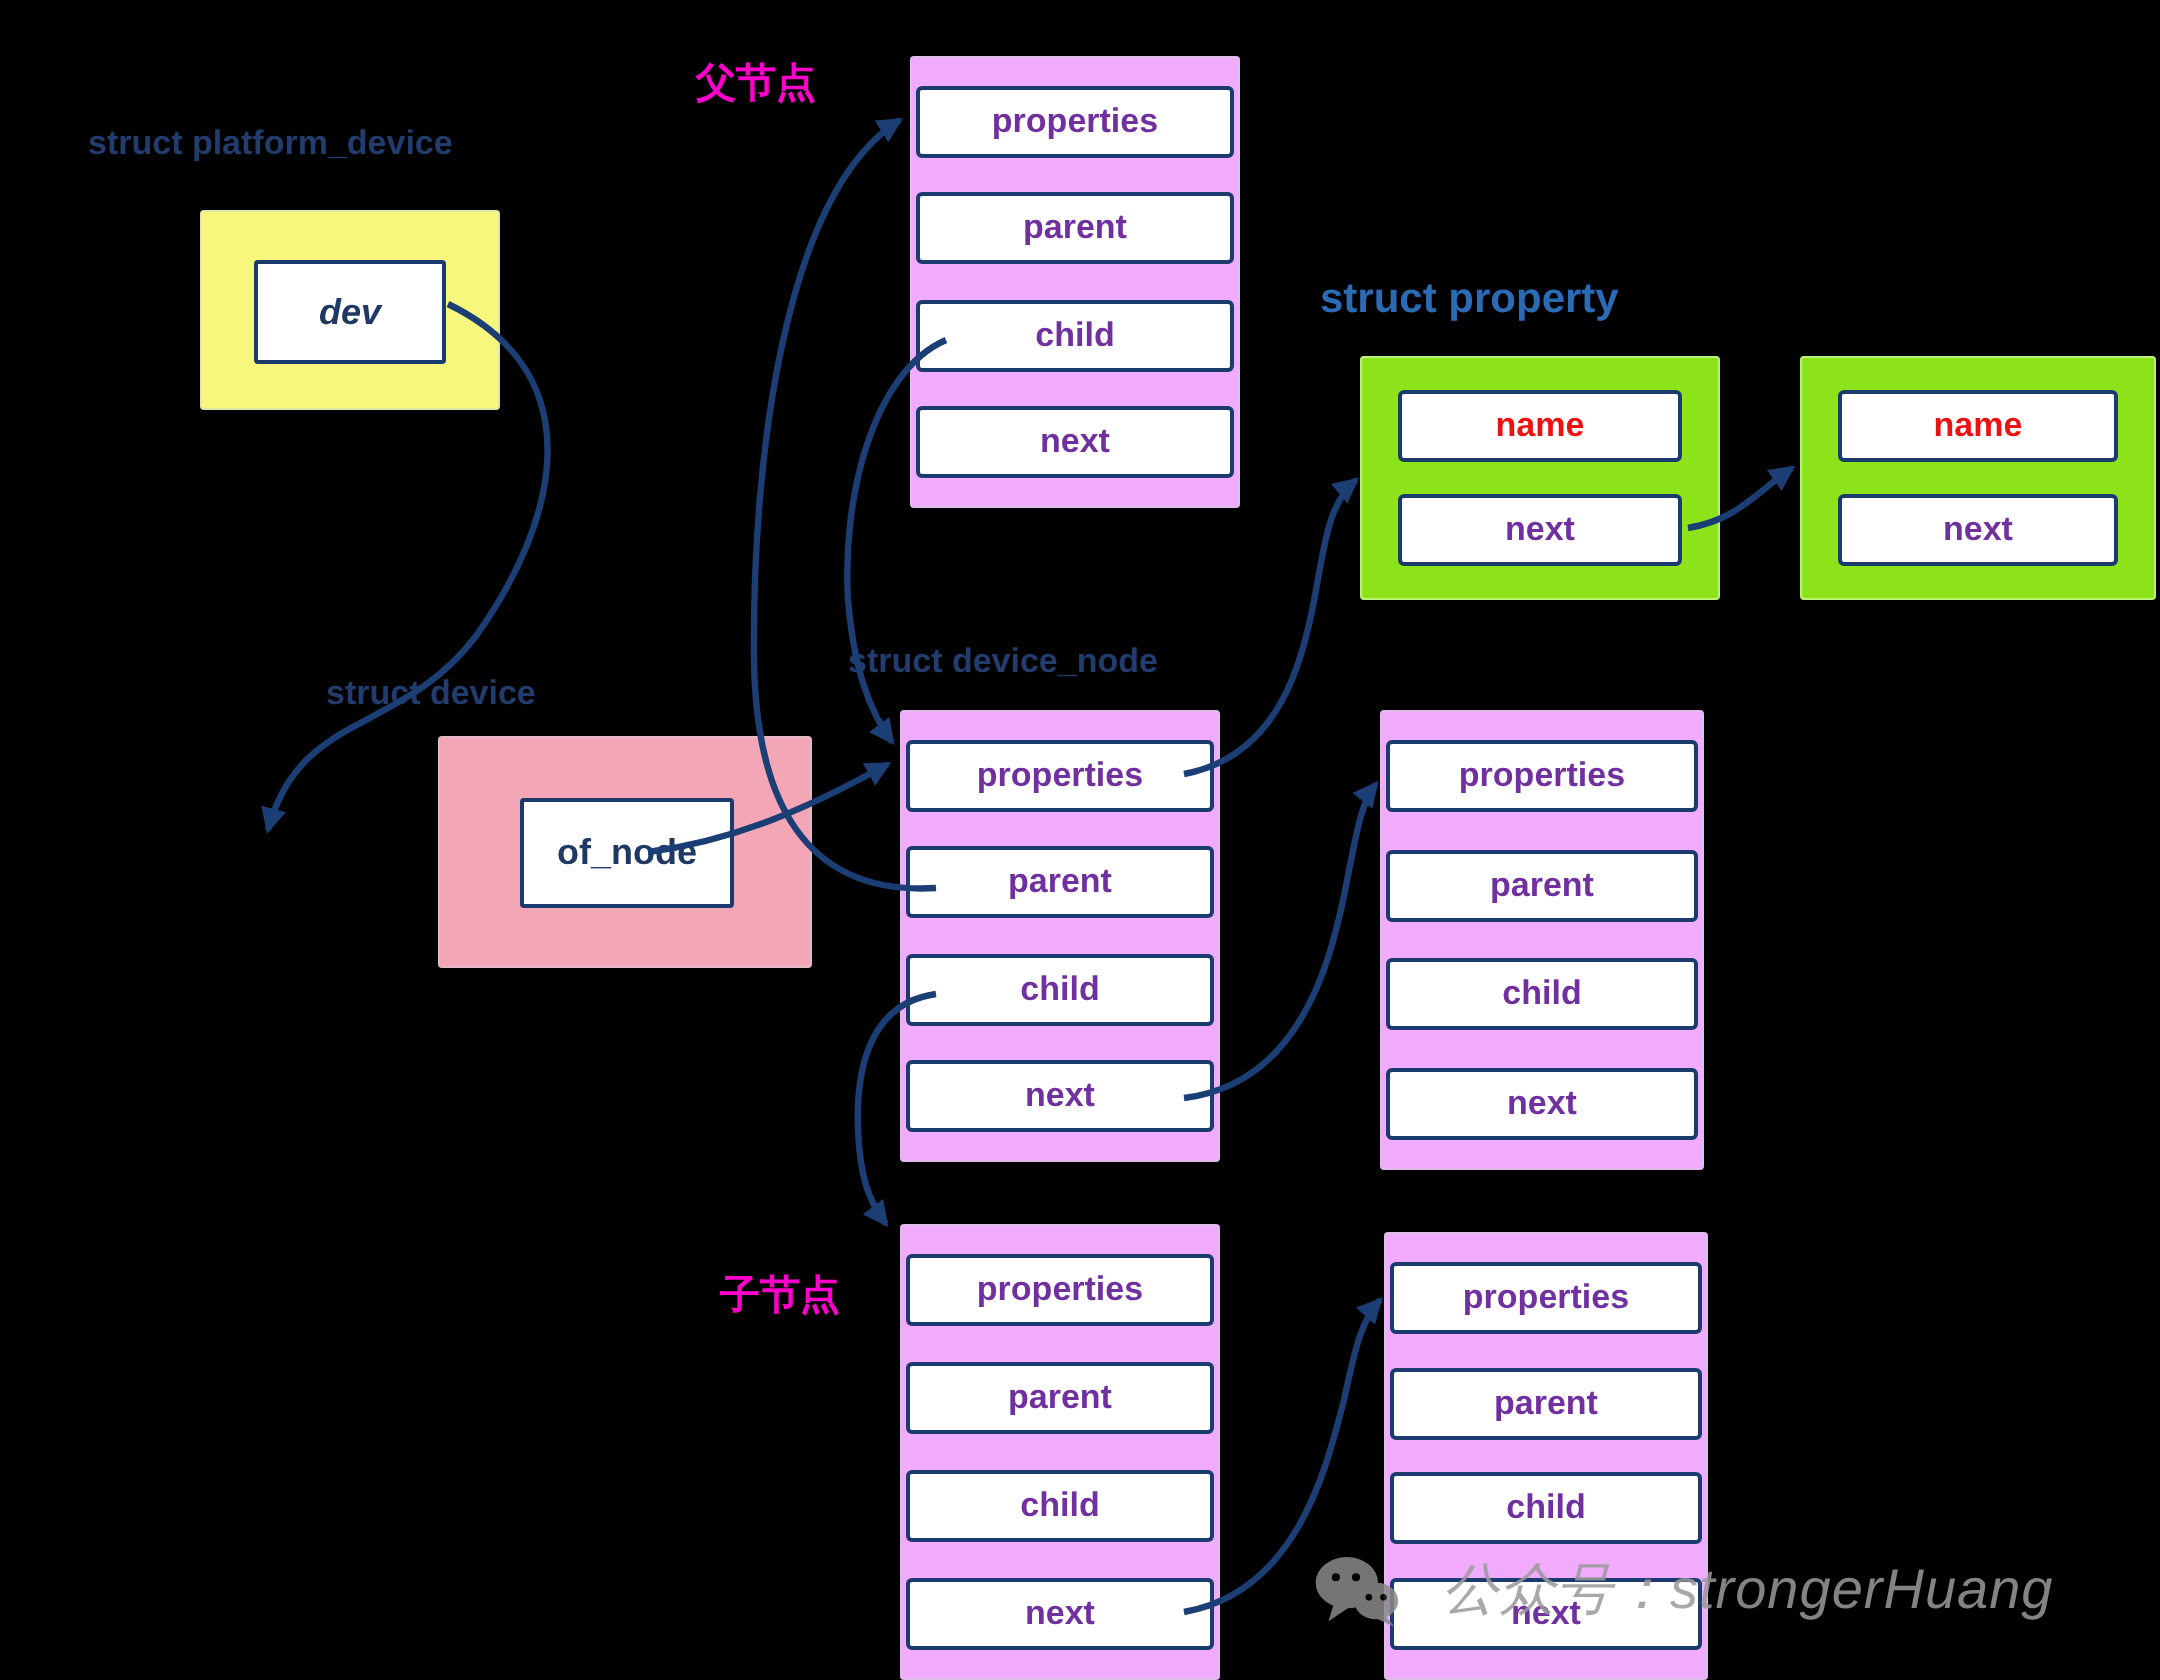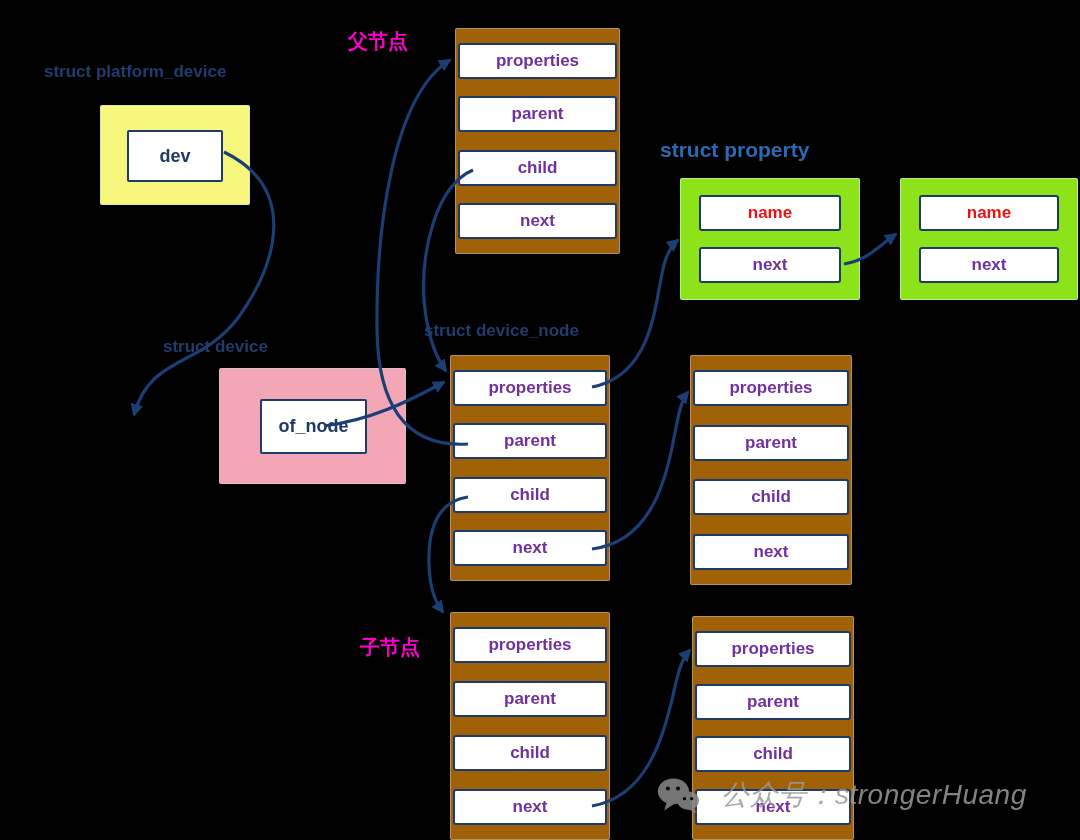--- a/index.html
+++ b/index.html
@@ -16,21 +16,21 @@
   .bigbox { position:absolute; border:1px solid rgba(200,210,215,.45); border-radius:2px; }
   .bigbox.yellow { background:#f6f77c; }
   .bigbox.pink { background:#f3a6b6;margin-left:44px; }
   .inner {
     position:absolute; background:#fff; border:2px solid #1b3a6e; border-radius:2px;
     display:flex; align-items:center; justify-content:center;
     font-weight:bold; font-size:18px; color:#203864;
   }
 
   .nodebox {
-    position:absolute; background:#a16207; border:1px solid rgba(200,210,215,.45);
+    position:absolute; background:#f0abfc; border:1px solid rgba(200,210,215,.45);
     border-radius:2px; display:flex; flex-direction:column;
     justify-content:space-between; padding:14px 2px;
   }
   .greenbox {
     position:absolute; background:#8ce31a; border:1px solid rgba(230,255,220,.5);
     border-radius:2px; display:flex; flex-direction:column;
     justify-content:space-between; padding:16px 18px;
   }
   .wfield {
     background:#fff; border:2px solid #1b3a6e; border-radius:3px; height:36px;
@@ -56,21 +56,21 @@
 <div class="canvas">
 
   <div class="label navy" style="left:44px; top:62px;">struct platform_device</div>
   <div class="label magenta" style="left:348px; top:28px;">父节点</div>
   <div class="label blue" style="left:660px; top:138px;">struct property</div>
   <div class="label navy" style="left:163px; top:337px;">struct device</div>
   <div class="label navy" style="left:424px; top:321px;">struct device_node</div>
   <div class="label magenta" style="left:360px; top:634px;">子节点</div>
 
   <div class="bigbox yellow" style="left:100px; top:105px; width:150px; height:100px;">
-    <div class="inner" style="left:26px; top:24px; width:96px; height:52px;">dev</div>
+    <div class="inner" style="left:26px; top:24px; width:96px; height:52px;font-style:italic;">dev</div>
   </div>
 
   <div class="bigbox pink" style="left:175px; top:368px; width:187px; height:116px;">
     <div class="inner" style="left:40px; top:30px; width:107px; height:55px;">of_node</div>
   </div>
 
   <div class="nodebox" style="left:455px; top:28px; width:165px; height:226px;">
     <div class="wfield purple">properties</div>
     <div class="wfield purple">parent</div>
     <div class="wfield purple">child</div>

